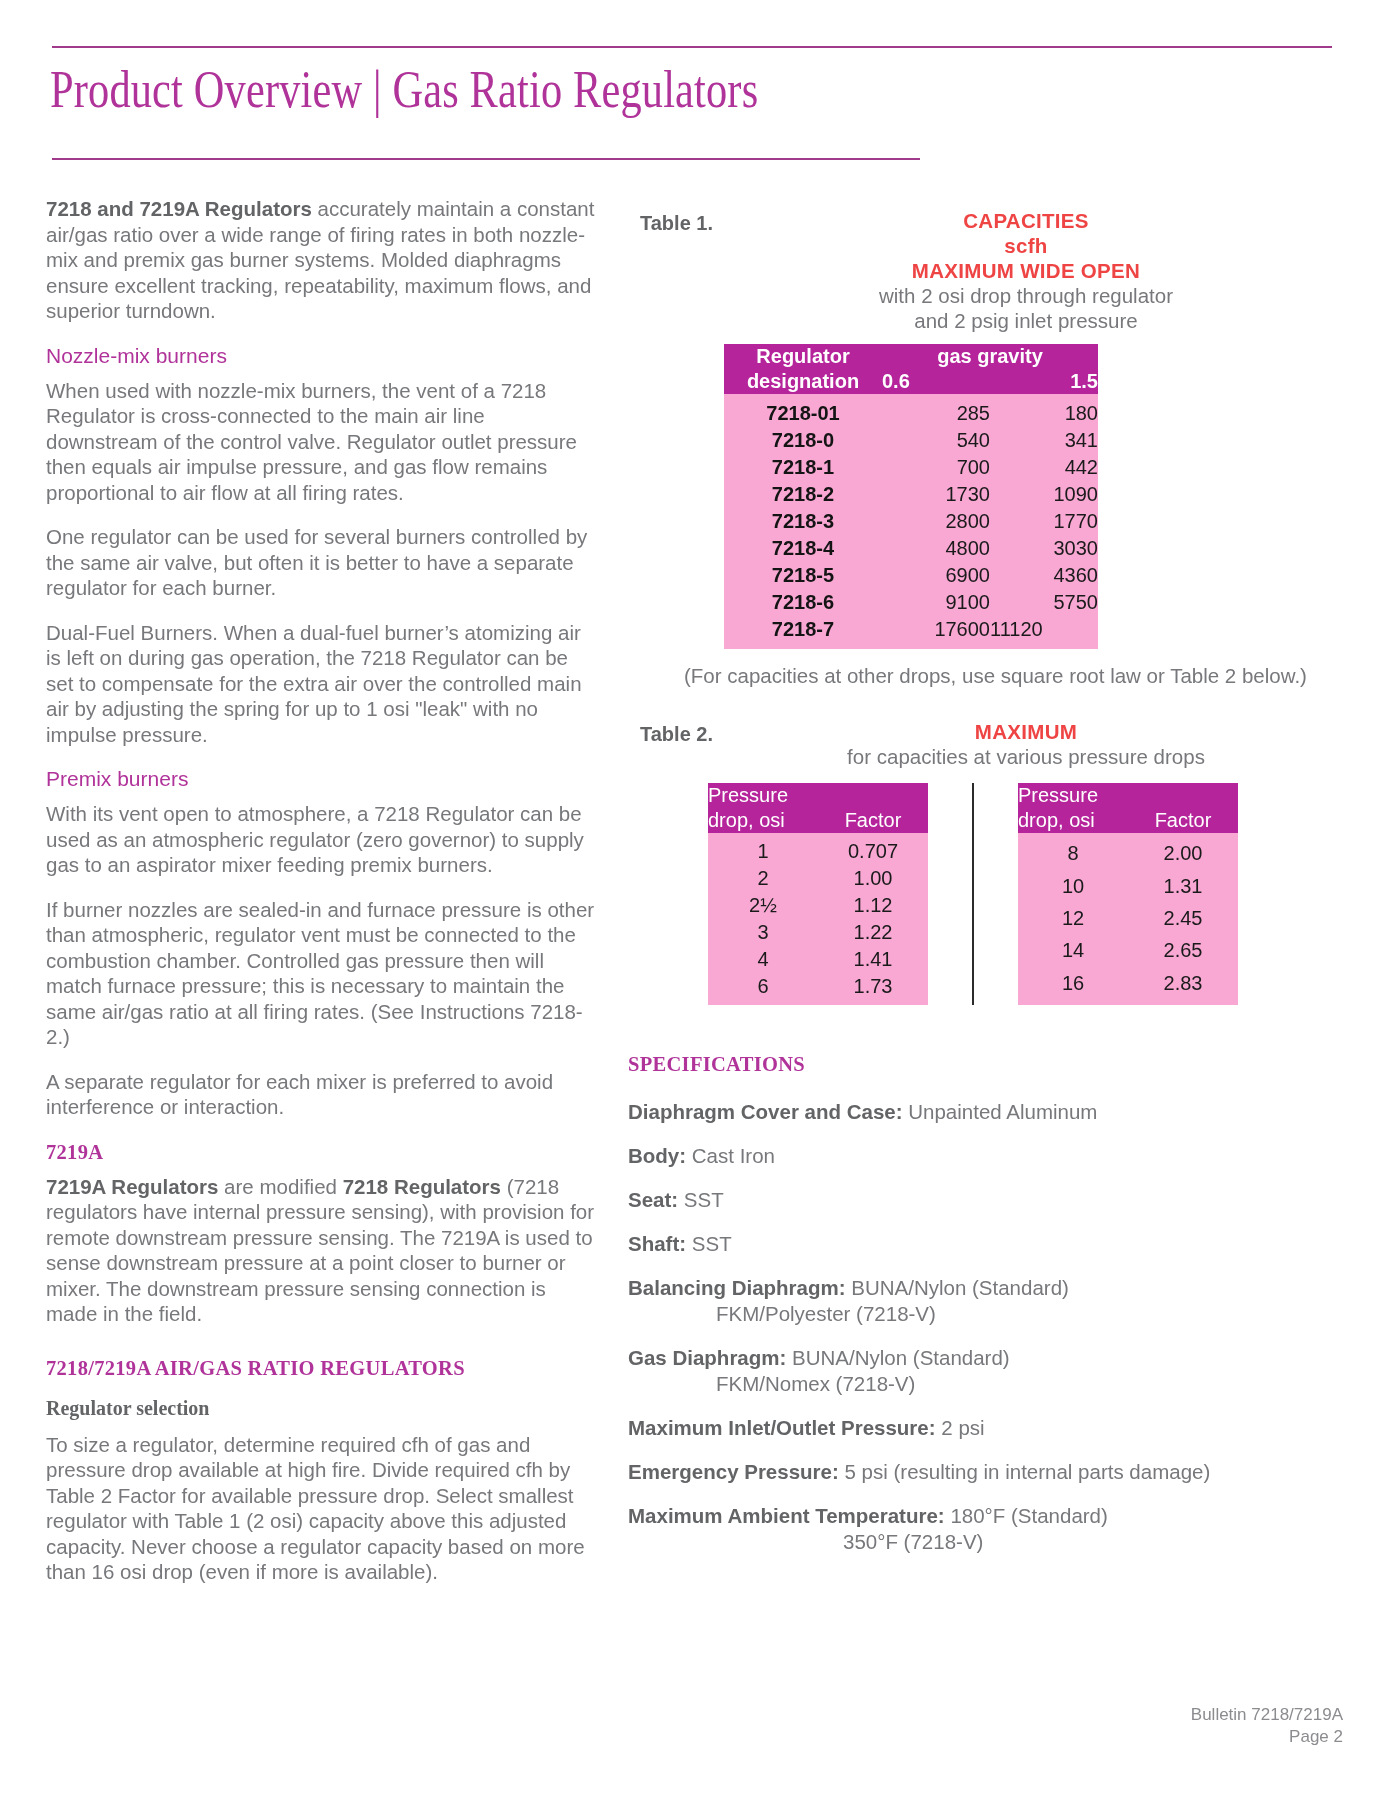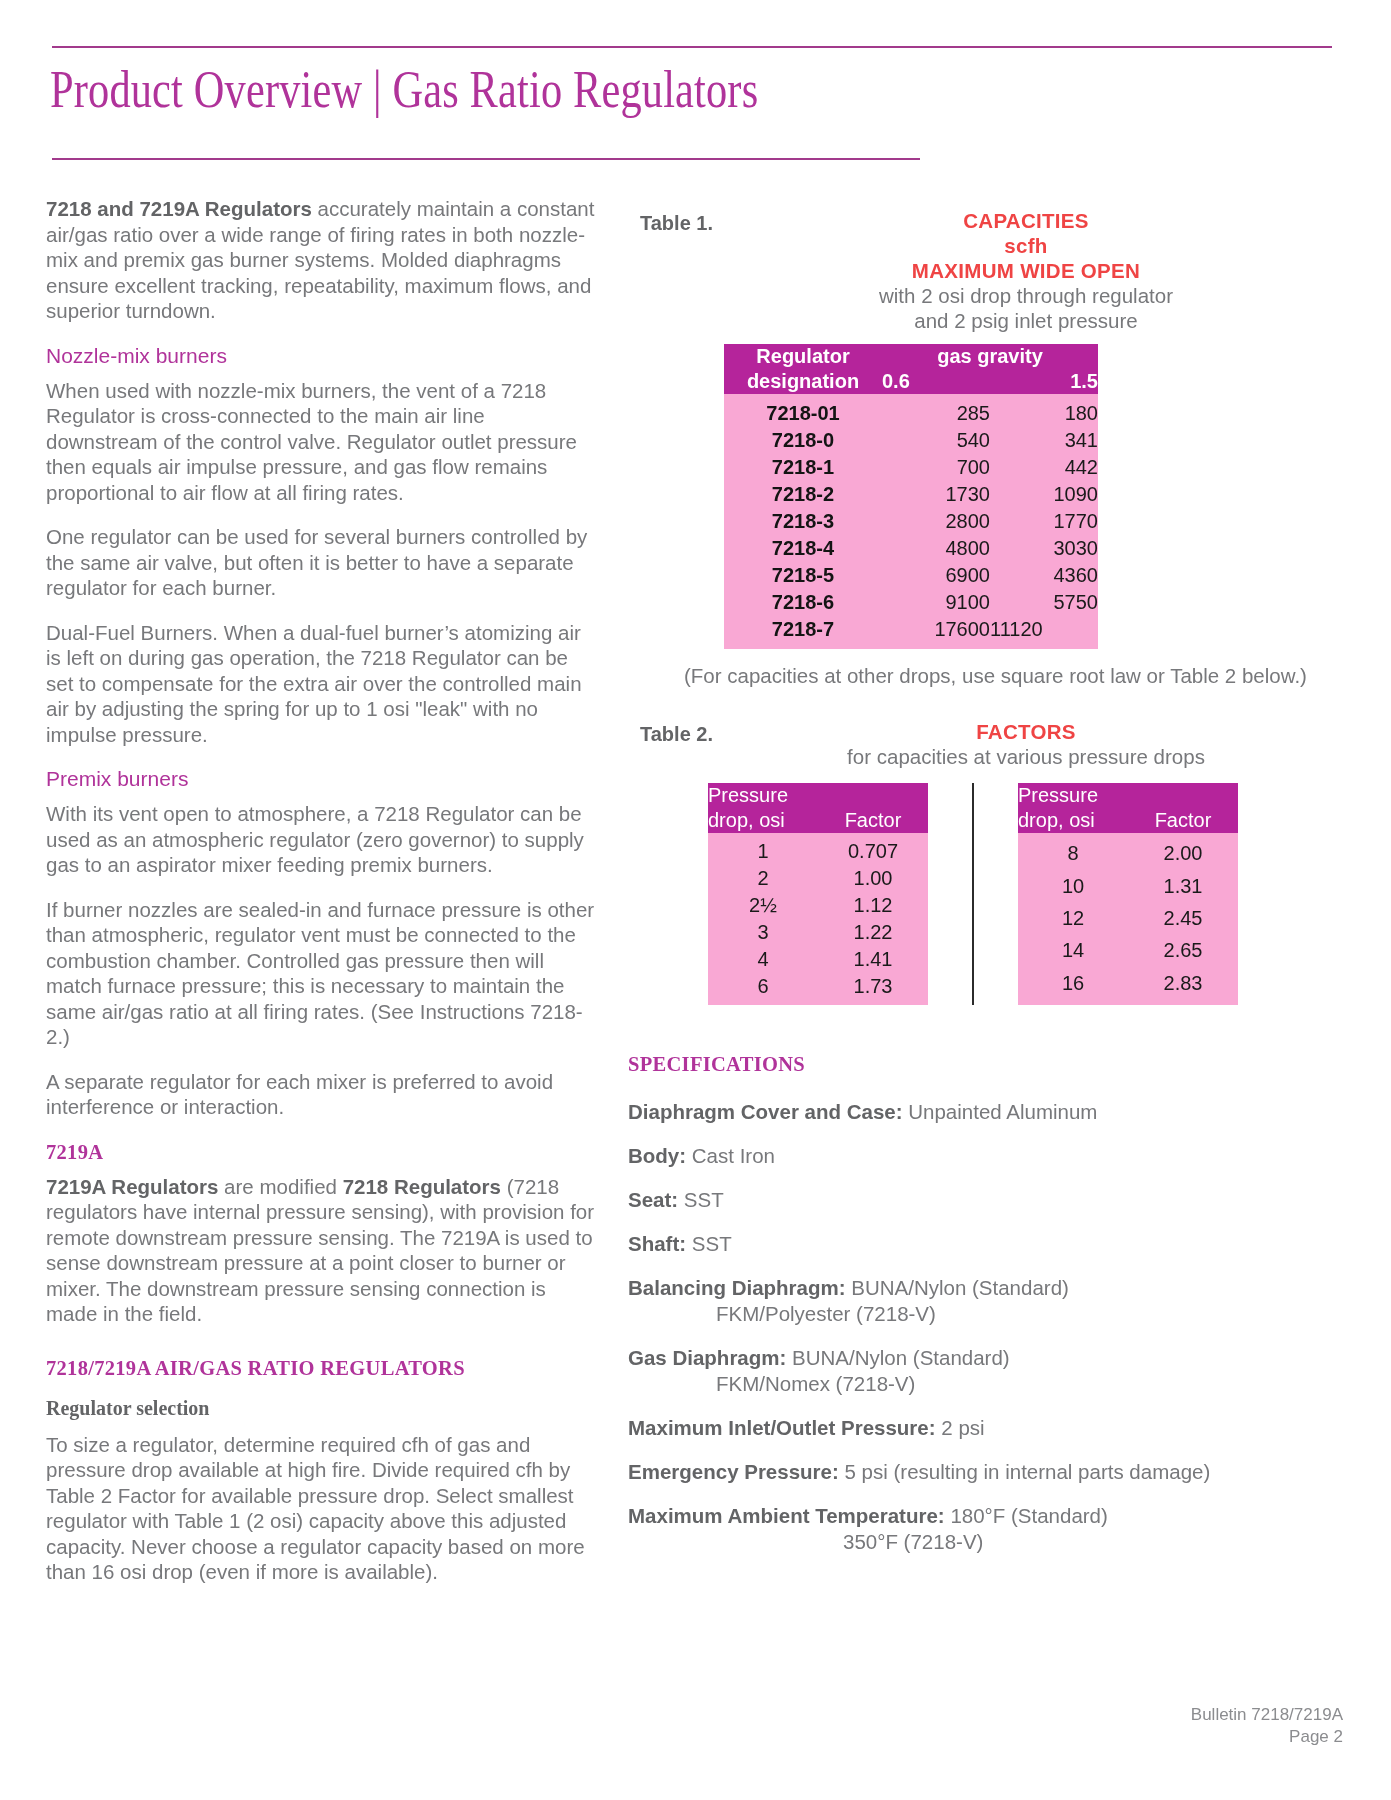--- a/index.html
+++ b/index.html
@@ -215,21 +215,21 @@
             </tr>
           </tbody>
       </table>
 
       <p class="note">(For capacities at other drops, use square root law or Table 2 below.)</p>
     </div>
 
     <div class="tbl-block" style="margin-top:30px;">
       <div class="tbl-label">Table 2.</div>
       <div class="tbl-heading">
-        <div class="big">FACTORS</div>
+        <div class="big">MAXIMUM</div>
         <div class="reg">for capacities at various pressure drops</div>
       </div>
 
       <div class="factors-wrap" style="margin-top:14px;gap:22px;">
         <table class="data" id="table2-left">
           <thead>
             <tr>
               <th class="thead-cell light" style="text-align:left;width:110px;">
                 <span>Pressure</span><br>
                 <span>drop, osi</span>

